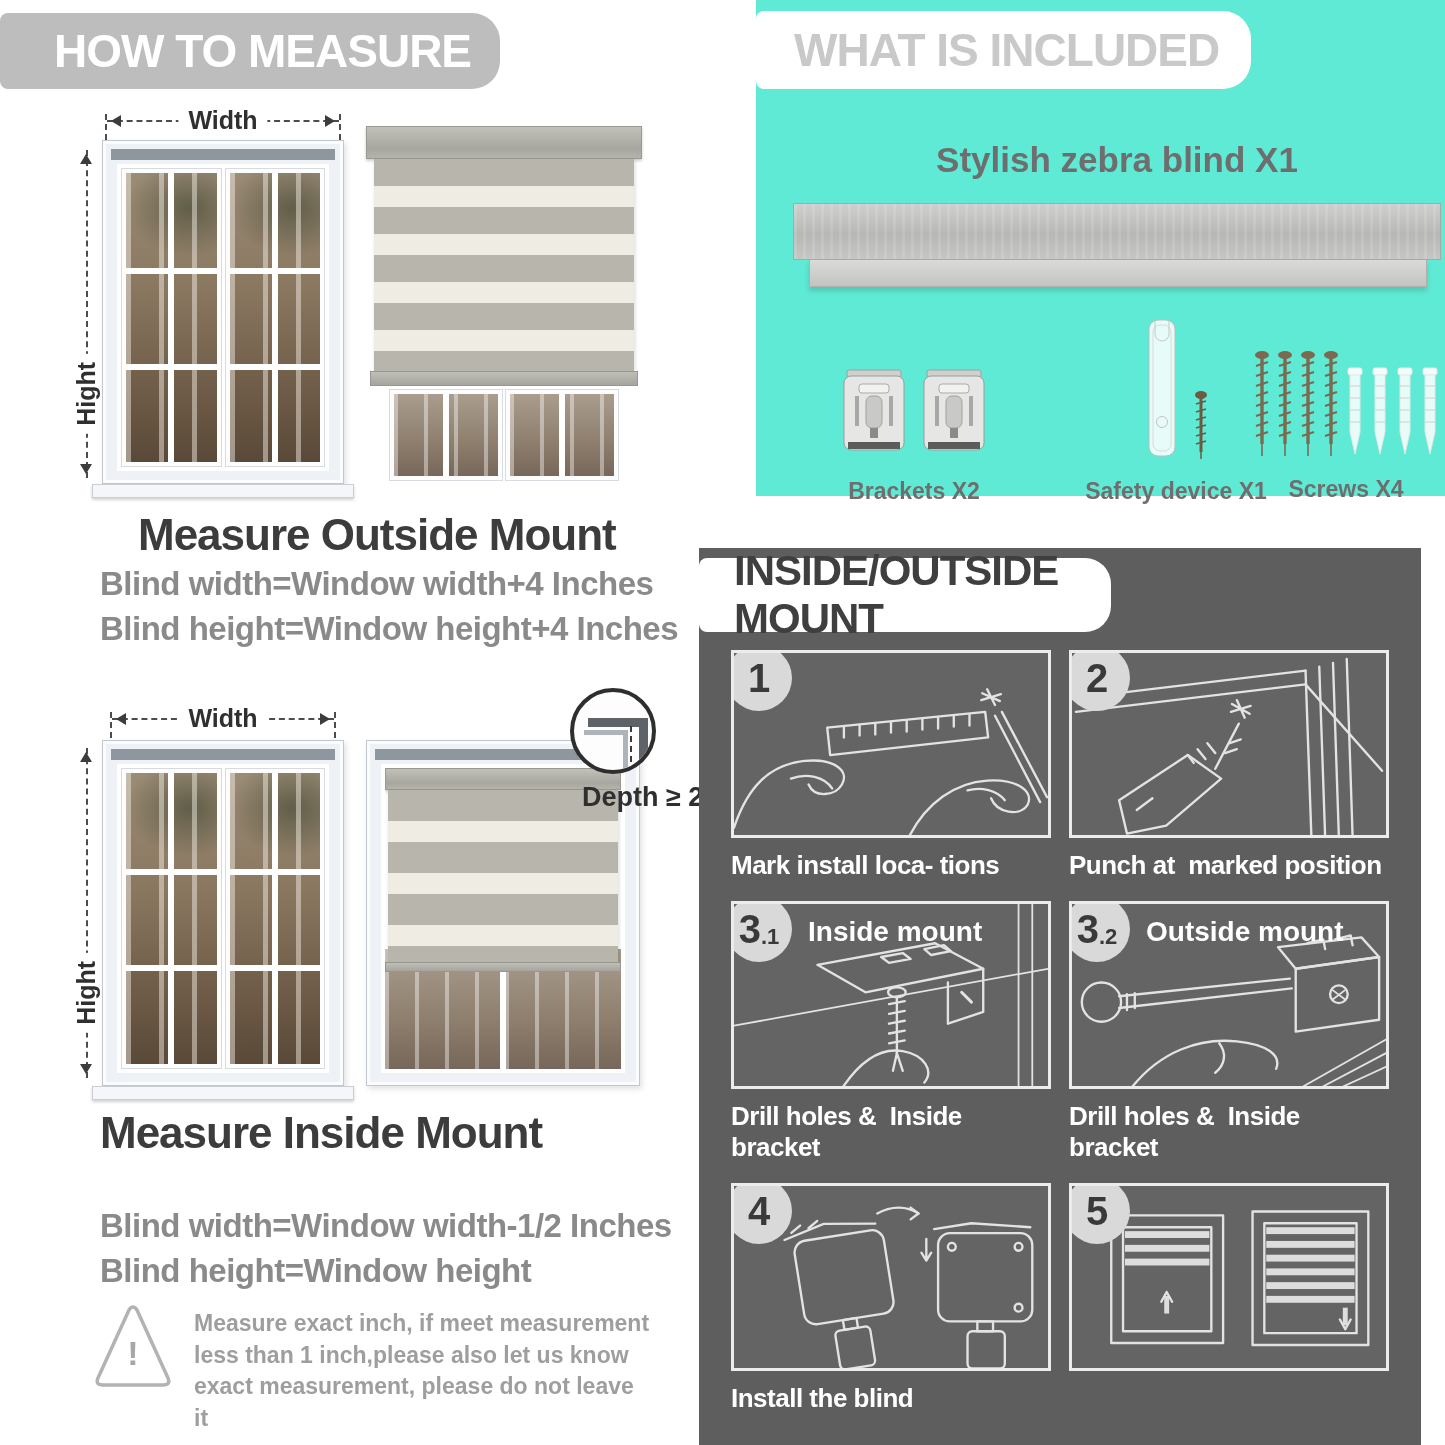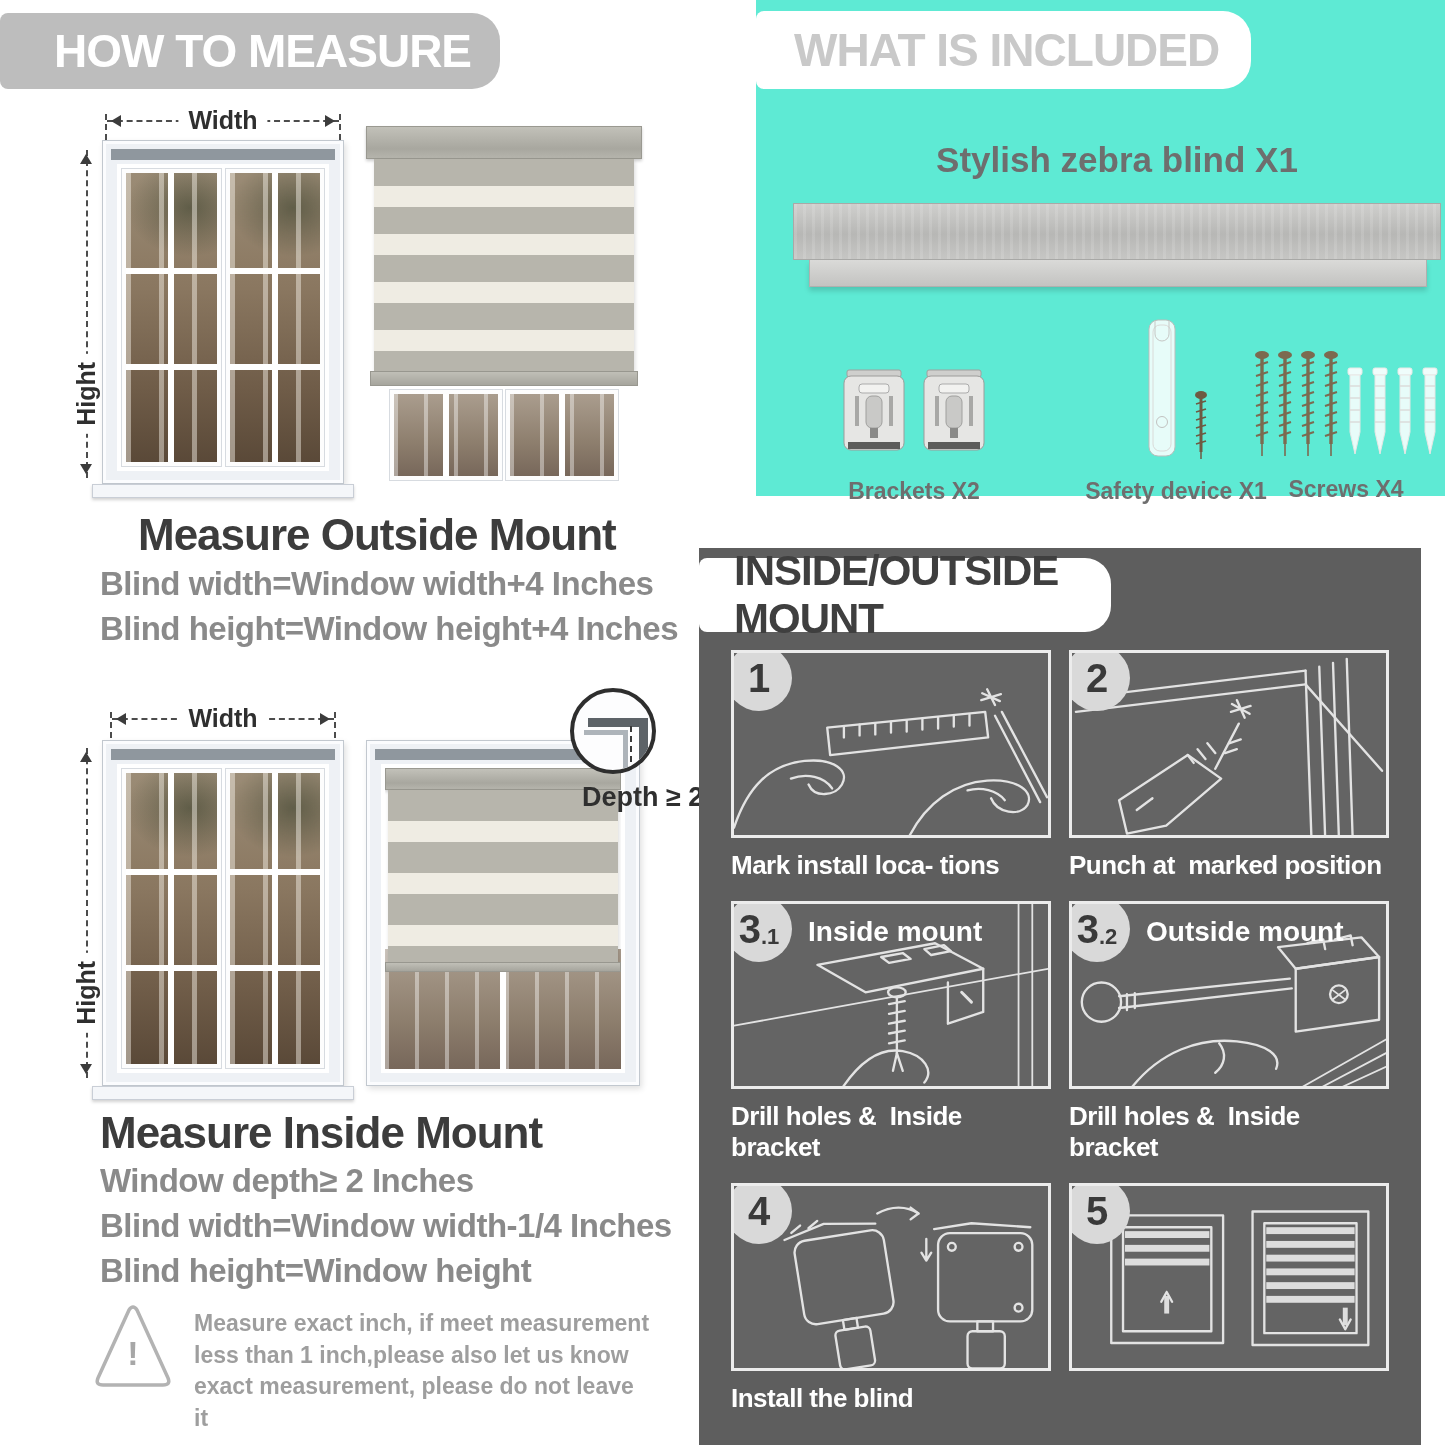--- a/index.html
+++ b/index.html
@@ -198,22 +198,21 @@
     </div>
   </div>
   <div class="magcircle" style="left:570px; top:688px;">
     <div class="mag-l1"></div>
     <div class="mag-l2"></div>
     <div class="mag-ticks"></div>
   </div>
   <div class="depth-label" style="left:582px; top:782px;">Depth ≥ 2"</div>
 
   <div class="heading" style="left:100px; top:1108px;">Measure Inside Mount</div>
-  <div class="formula" style="left:100px; top:1162px;">Window depth≥ 2 Inches</div>
-  <div class="formula" style="left:100px; top:1207px;">Blind width=Window width-1/4 Inches</div>
+  <div class="formula" style="left:100px; top:1207px;">Blind width=Window width-1/2 Inches</div>
   <div class="formula" style="left:100px; top:1252px;">Blind height=Window height</div>
 
   <div class="warn-wrap">
     <div style="position:relative; width:82px; height:92px; flex:none;">
       <svg width="82" height="92" viewBox="0 0 82 92">
         <path d="M37,10 Q41,4 45,10 L76,78 Q79,85 71,85 L11,85 Q3,85 6,78 Z" fill="none" stroke="#b3b3b3" stroke-width="3.5" stroke-linejoin="round"></path>
       </svg>
       <div style="position:absolute; left:0; top:34px; width:82px; text-align:center; color:#a7a7a7; font-size:34px; font-weight:bold;">!</div>
     </div>
     <div class="warn-text">Measure exact inch, if meet measurement less than 1 inch,please also let us know exact measurement, please do not leave it</div>

